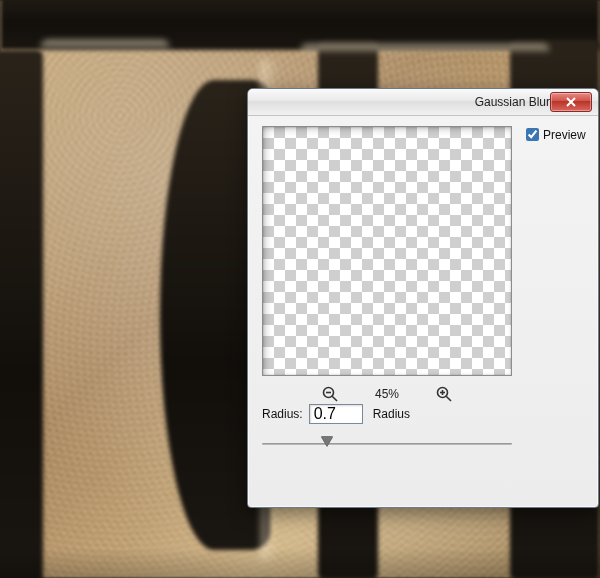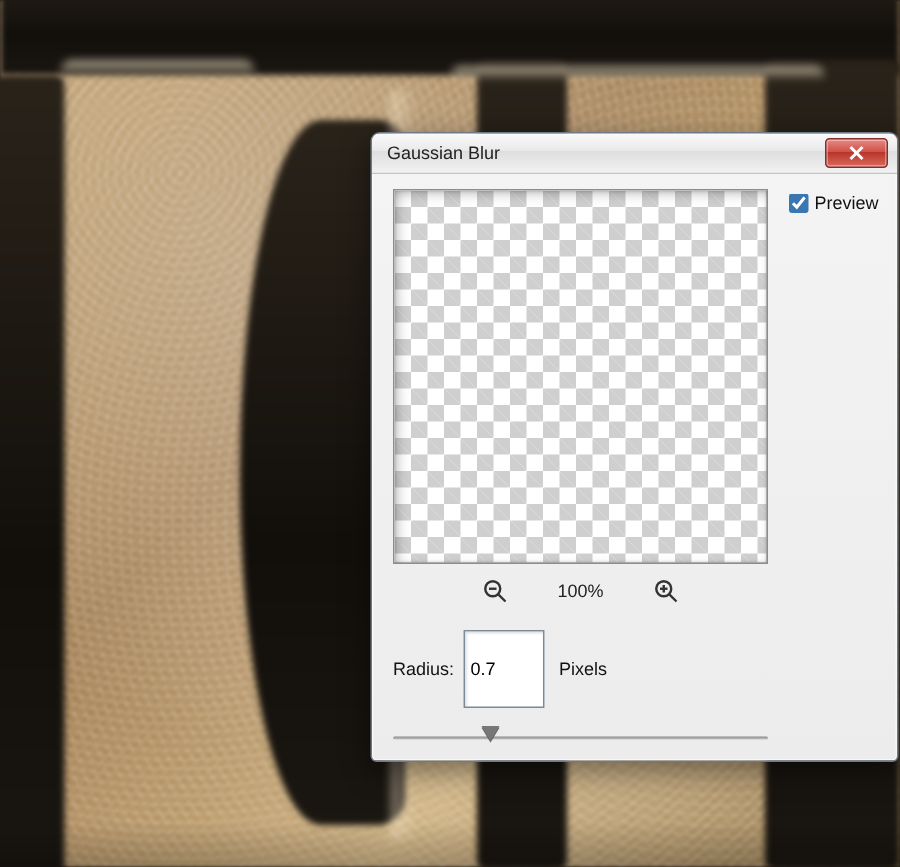--- a/index.html
+++ b/index.html
@@ -80,20 +80,21 @@
 
   .titlebar {
     height: 26px;
     background: linear-gradient(180deg, #fafafa 0%, #e9e9e9 45%, #dedede 46%, #f1f1f1 100%);
     border-bottom: 1px solid #c3c3c3;
     border-radius: 5px 5px 0 0;
     display: flex;
     align-items: center;
     padding: 0 6px 0 10px;
     color: #222;
+    text-align: right;
   }
   .titlebar .title {
     flex: 1;
     font-size: 12px;
   }
   .close-btn {
     width: 40px;
     height: 18px;
     border: 1px solid #8a2a2a;
     border-radius: 3px;
@@ -150,34 +151,33 @@
     color: #333;
     cursor: pointer;
     display:flex; align-items:center; justify-content:center;
     padding:0;
   }
   .zoom-btn svg { width:16px; height:16px; }
   .zoom-btn svg * { stroke:#333; stroke-width:1.6; fill:none; }
   .zoom-label { font-size: 12px; min-width:42px; text-align:center;}
 
   .radius-row {
-    margin-top: 16px;
     display: flex;
     align-items: center;
     gap: 6px;
     color: #111;
   }
   .radius-row label { font-size: 12px; }
   .radius-input {
     width: 44px;
     height: 18px;
     border: 1px solid #7a8a9a;
     background: #fff;
-    font-size: 12px;
-    padding: 16px 4px;
+    font-size: 16px;
+    padding: 0 4px;
     box-shadow: inset 1px 1px 2px rgba(0,0,0,0.15);
     font-family: inherit;
   }
   .unit { font-size: 12px; margin-left: 4px; }
 
   
   .slider-wrap {
     margin-top: 10px;
     width: 250px;
     position: relative;
@@ -221,21 +221,20 @@
     color:#111;
   }
   .win-btn.default {
     border-color:#3c7fb1;
     box-shadow: 0 0 0 1px #7abdf0, inset 0 0 0 1px rgba(255,255,255,0.8);
   }
 
   .preview-check {
     margin: 6px 0 0 2px;
     display: flex;
-    align-items: center;
     gap: 4px;
     font-size: 12px;
     color:#111;
   }
   .preview-check input {
     width:13px; height:13px;
     accent-color:#3a76b1;
     margin:0;
   }
 
@@ -274,35 +273,35 @@
     </div>
 
     <div class="zoom-row">
       <button class="zoom-btn" aria-label="zoom out">
         <svg viewBox="0 0 16 16">
           <circle cx="6.5" cy="6.5" r="5"></circle>
           <line x1="10.2" y1="10.2" x2="15" y2="15"></line>
           <line x1="4" y1="6.5" x2="9" y2="6.5"></line>
         </svg>
       </button>
-      <span class="zoom-label">100%</span>
+      <span class="zoom-label">45%</span>
       <button class="zoom-btn" aria-label="zoom in">
         <svg viewBox="0 0 16 16">
           <circle cx="6.5" cy="6.5" r="5"></circle>
           <line x1="10.2" y1="10.2" x2="15" y2="15"></line>
           <line x1="4" y1="6.5" x2="9" y2="6.5"></line>
           <line x1="6.5" y1="4" x2="6.5" y2="9"></line>
         </svg>
       </button>
     </div>
 
     <div class="radius-row">
       <label>Radius:</label>
       <input class="radius-input" type="text" value="0.7" style="">
-      <span class="unit">Pixels</span>
+      <span class="unit">Radius</span>
     </div>
 
     <div class="slider-wrap">
       <div class="slider-track"></div>
       <div class="slider-thumb" id="slider-thumb" style="left: 59.1927px;"></div>
     </div>
 
     <div class="button-col">
       <label class="preview-check">
         <input type="checkbox" id="preview-cb" checked="" style="">

